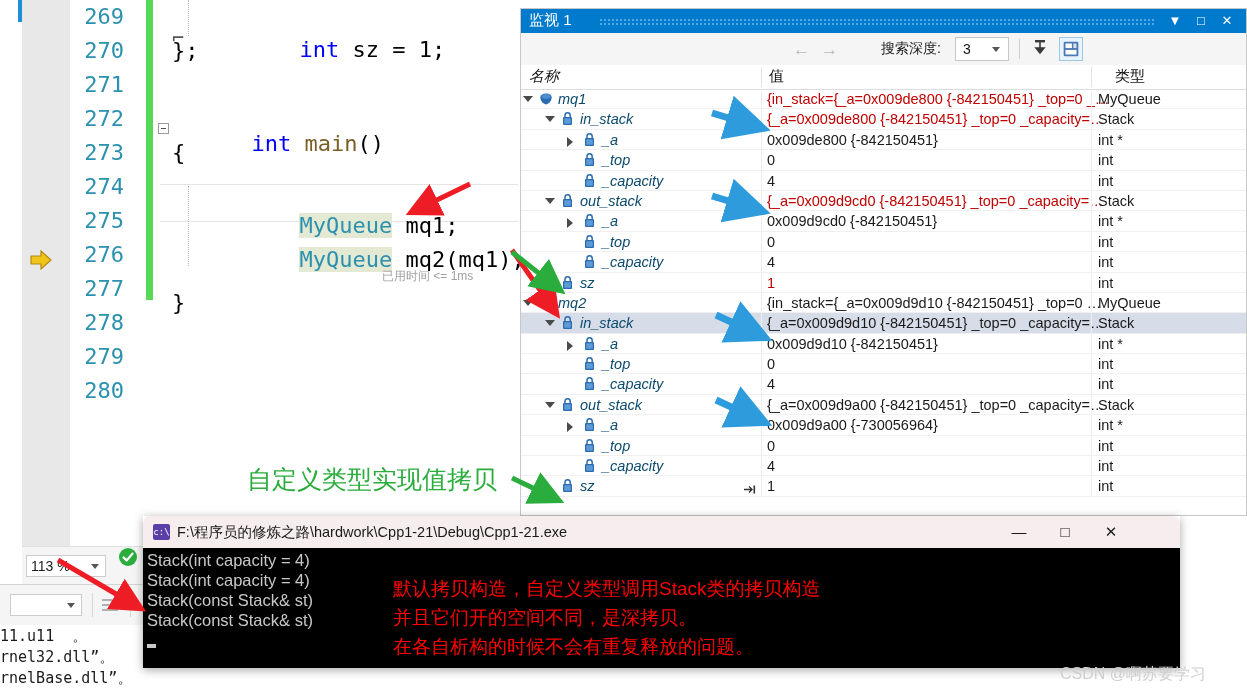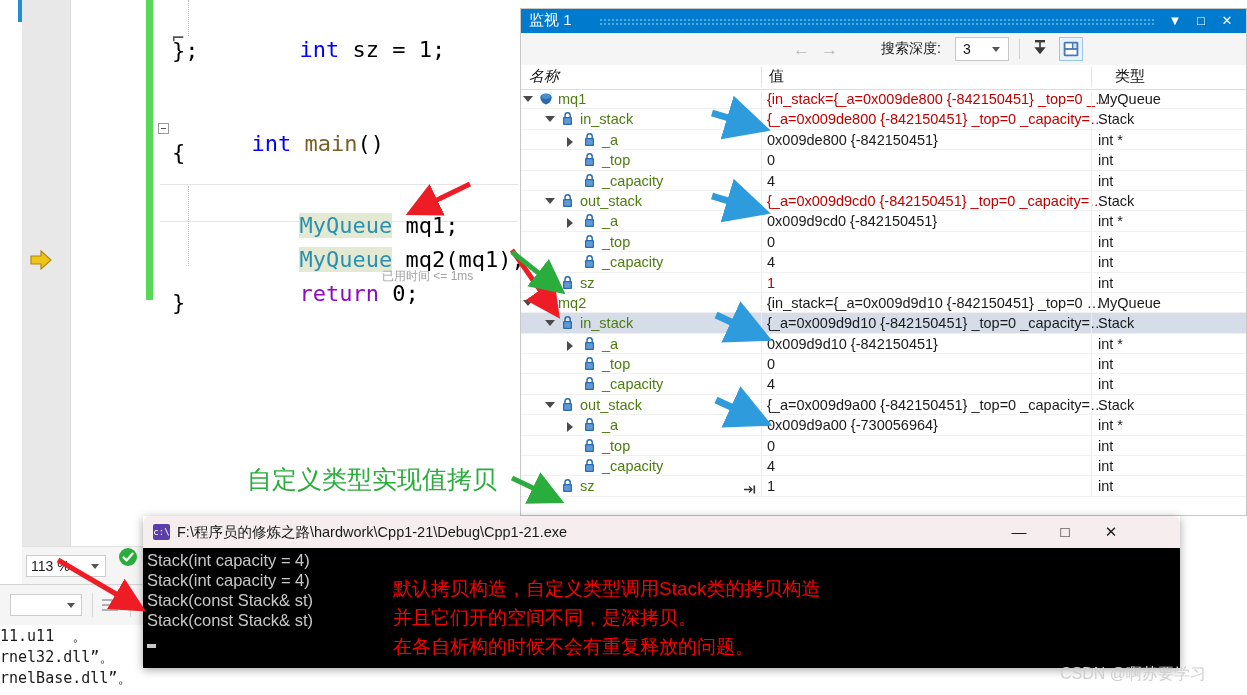--- a/index.html
+++ b/index.html
@@ -50,21 +50,21 @@
   .tbsep{position:absolute;left:498px;top:6px;width:1px;height:20px;background:#d0d0d0;}
   .tbicon{position:absolute;top:4px;width:24px;height:24px;}
   .tbicon.sel{border:1px solid #99c8e8;background:#e8f3fb;box-sizing:border-box;}
 
   #watch .hdr{position:absolute;left:0;top:56px;right:0;height:24px;background:#ffffff;border-bottom:1px solid #dcdcdc;}
   #watch .hdr .hcell{position:absolute;top:2px;font-size:15px;color:#111;}
   #watch .hdr .hsep{position:absolute;top:2px;width:1px;height:20px;background:#e2e2e2;}
   #watch .rows{position:absolute;left:0;top:80px;right:0;bottom:0;overflow:hidden;}
   .wrow{position:relative;height:20.4px;}
   .wrow .sepv{position:absolute;top:0;width:1px;height:20.4px;background:#ededed;}
-  .wrow .nm{position:absolute;top:2px;font-size:14.5px;color:#4d7c0f;white-space:nowrap;}
+  .wrow .nm{position:absolute;top:2px;font-size:14.5px;color:#0c4a6e;white-space:nowrap;font-style:italic;}
   .wrow .vl{position:absolute;left:246px;top:2px;font-size:14.5px;color:#1a1a1a;white-space:nowrap;}
   .wrow .vl.red{color:#c00000;}
   .wrow .ty{position:absolute;left:577px;top:2px;font-size:14.5px;color:#1a1a1a;white-space:nowrap;}
   .wrow .rline{position:absolute;left:0;right:0;bottom:0;height:1px;background:#f0f0f0;}
   .wrow.selected{background:#d6dde8;}
   .twisty{position:absolute;top:7px;width:0;height:0;}
   .twisty.open{border-left:5px solid transparent;border-right:5px solid transparent;border-top:6px solid #4a4a4a;}
   .twisty.closed{border-top:5px solid transparent;border-bottom:5px solid transparent;border-left:6px solid #4a4a4a;}
   .vicon{position:absolute;top:3px;width:14px;height:15px;}
   .pinicon{position:absolute;left:222px;top:5px;width:14px;height:11px;}
@@ -107,20 +107,34 @@
 <div id="editor">
   <div class="leftstrip">
     <div class="bluebit"></div>
   </div>
   <div class="bpmargin"></div>
 
   <svg class="exec-arrow" viewBox="0 0 22 20">
     <path d="M1 6 H11 V1 L21 10 L11 19 V14 H1 Z" fill="#f0c419" stroke="#b08b10" stroke-width="1.2"></path>
   </svg>
 
+  <div class="gutter">
+    <div class="lnum" style="top:4px">269</div>
+    <div class="lnum" style="top:38px">270</div>
+    <div class="lnum" style="top:72px">271</div>
+    <div class="lnum" style="top:106px">272</div>
+    <div class="lnum" style="top:140px">273</div>
+    <div class="lnum" style="top:174px">274</div>
+    <div class="lnum" style="top:208px">275</div>
+    <div class="lnum" style="top:242px">276</div>
+    <div class="lnum" style="top:276px">277</div>
+    <div class="lnum" style="top:310px">278</div>
+    <div class="lnum" style="top:344px">279</div>
+    <div class="lnum" style="top:378px">280</div>
+  </div>
 
   <div class="changebar" style="top:0px;height:300px;"></div>
 
   <div class="codearea">
 
     <div class="curline" style="left:0;top:184px;width:358px;"></div>
 
     <div class="indentguide" style="left:28px;top:0px;height:36px;"></div>
     <div class="indentguide" style="left:28px;top:186px;height:80px;"></div>
 
@@ -134,23 +148,20 @@
     <div class="cl" style="top:38px;left:12px;">};</div>
     <div class="cl" style="top:106px;left:12px;">
       <span class="kw">int</span><span> </span><span class="fn">main</span><span>()</span>
     </div>
     <div class="cl" style="top:140px;left:12px;">{</div>
     <div class="cl" style="top:188px;left:60px;">
       <span class="typ hl">MyQueue</span><span> mq1;</span>
     </div>
     <div class="cl" style="top:222px;left:60px;">
       <span class="typ hl">MyQueue</span><span> mq2(mq1);</span>
-    </div>
-    <div class="cl" style="top:256px;left:60px;">
-      <span class="ret">return</span><span> 0;</span>
     </div>
     <div class="elapsed" style="left:222px;top:268px;">已用时间 &lt;= 1ms</div>
     <div class="cl" style="top:290px;left:12px;">}</div>
   </div>
 </div>
 
 <div id="zoomstrip">
   <div id="zoombox">
     <span class="zv">113 %</span>
     <span class="zcaret"></span>

